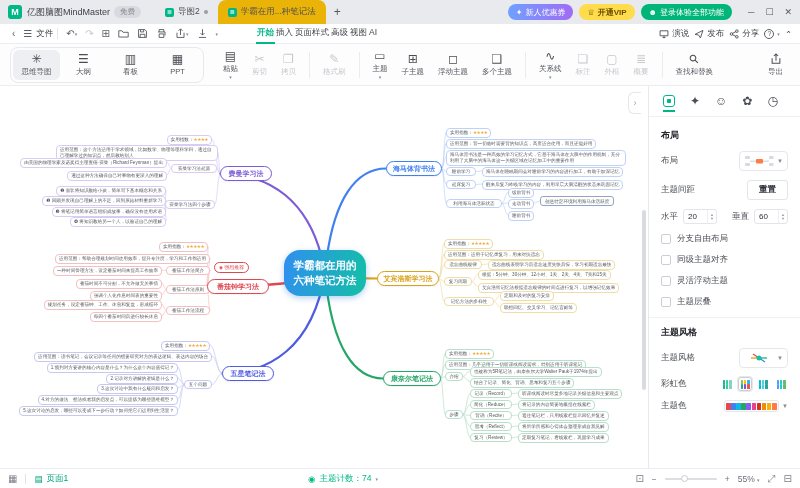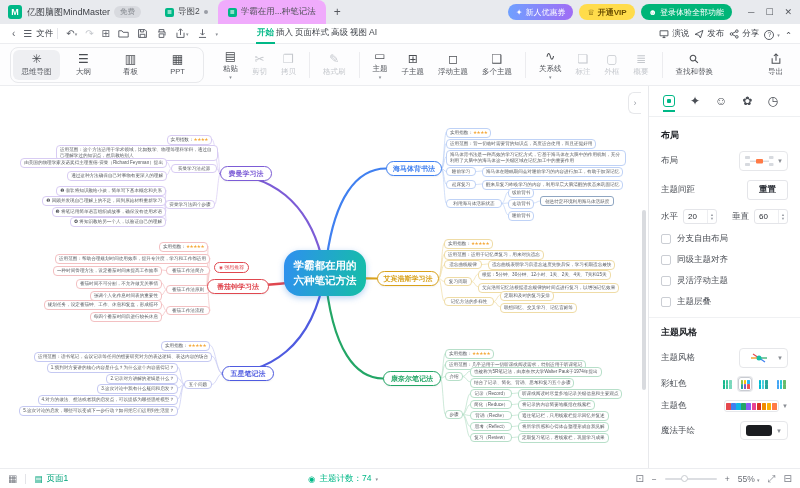--- a/index.html
+++ b/index.html
@@ -7,41 +7,41 @@
   body{font-family:"Liberation Sans","DejaVu Sans",sans-serif;color:#42464D;background:#fff}
   .window{width:800px;height:488px;position:relative;display:flex;flex-direction:column;overflow:hidden}
 
   
   .titlebar{height:24px;background:#E8EAEE;display:flex;align-items:center;padding:0 8px;flex:none}
   .applogo{width:14px;height:14px;border-radius:3px;background:#00B887;color:#fff;font-size:9px;font-weight:bold;display:flex;align-items:center;justify-content:center;flex:none}
   .apptitle{font-size:9px;color:#3C3F45;margin:0 4px 0 5px;white-space:nowrap}
   .freebadge{font-size:7.5px;background:#D8DADF;color:#85898F;border-radius:7px;padding:1px 6px}
   .doctabs{display:flex;align-items:center;margin-left:14px;height:24px}
   .doctab{height:24px;display:flex;align-items:center;gap:4px;padding:0 10px;font-size:8.5px;color:#4A4D52;white-space:nowrap}
-  .doctab.active{background:#f0abfc;border-radius:8px 8px 0 0}
+  .doctab.active{background:#eab308;border-radius:8px 8px 0 0}
   .tabicon{width:9px;height:9px;background:#00B887;border-radius:2px;color:#fff;font-size:6px;line-height:9px;text-align:center;flex:none}
   .tabdot{width:4px;height:4px;border-radius:50%;background:#9A9EA6;flex:none}
   .newtab{font-size:12px;color:#55585E;margin:0 8px}
   .tright{margin-left:auto;display:flex;align-items:center;gap:6px}
   .pill{height:16px;border-radius:9px;display:flex;align-items:center;gap:3px;padding:0 8px;font-size:8px;white-space:nowrap}
   .pill.coupon{background:linear-gradient(90deg,#6FA0FF,#A06CF5);color:#fff}
   .pill.vip{background:#FFDC4B;color:#6B4E00;font-weight:bold}
   .pill.login{background:#00B578;color:#fff}
   .winctl{display:flex;gap:11px;margin-left:10px;color:#55585E;font-size:9px}
   .winctl span{cursor:default}
 
   
   .menubar{height:20px;background:#fff;border-bottom:1px solid #ECEDF0;display:flex;align-items:center;padding:0 8px;font-size:8.5px;flex:none}
   .mico{color:#5A5E66;font-size:10px;margin:0 4px;display:inline-flex;align-items:center}
   .mico svg{display:block}
   .msep{width:1px;height:11px;background:#E5E6EA;margin:0 4px}
   .mtabs{display:flex;margin-left:34px}
   .mtab{padding:3px 1px;color:#42464D}
   .mtab.active{color:#00B887;font-weight:bold;border-bottom:2px solid #00B887}
-  .mright{margin-left:auto;display:flex;align-items:flex-end;gap:5px;color:#42464D}
+  .mright{margin-left:auto;display:flex;align-items:center;gap:5px;color:#42464D}
   .mright .it{display:flex;align-items:center;gap:3px}
   .qicon{width:10px;height:10px;border:1px solid #5A5E66;border-radius:50%;font-size:7px;display:flex;align-items:center;justify-content:center;color:#5A5E66}
   .tinycaret{font-size:5px;color:#8A8E94}
 
   
   .toolbar{height:42px;background:#FDFDFE;border-bottom:1px solid #ECEDF0;display:flex;align-items:center;padding:0 10px;flex:none}
   .vmgroup{border:1px solid #E8E9EC;border-radius:8px;padding:2px;display:flex;margin-right:12px}
   .vmitem{width:47px;display:flex;flex-direction:column;align-items:center;gap:1px;padding:3px 0;border-radius:6px;font-size:7.5px;color:#53565C}
   .vmitem.active{background:#EEEFF2}
   .titem{display:flex;flex-direction:column;align-items:center;gap:1px;padding:2px 7px;font-size:7.5px;color:#53565C;white-space:nowrap}
@@ -600,27 +600,20 @@
                 <span style="background: rgb(138, 92, 246);"></span>
                 <span style="background: rgb(232, 67, 147);"></span>
                 <span style="background: rgb(217, 48, 37);"></span>
                 <span style="background: rgb(240, 140, 0);"></span>
                 <span style="background: rgb(250, 176, 5);"></span>
                 <span style="background: rgb(255, 122, 69);"></span>
               </span>
             <span class="dcaret">▼</span>
           </span>
         </div>
-        <div class="prow">
-          <span class="plabel">魔法手绘</span>
-          <span class="magicbox">
-              <span class="magicswatch"></span>
-              <span class="dcaret">▼</span>
-            </span>
-        </div>
 
       </div>
     </div>
   </div>
 
   <div class="statusbar">
     <div class="sbleft">
       <span class="sicon">▦</span>
       <span class="sbsep"></span>
       <span class="sbpage">

